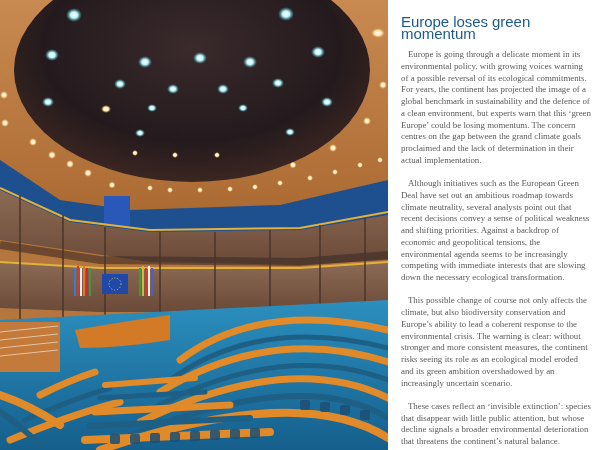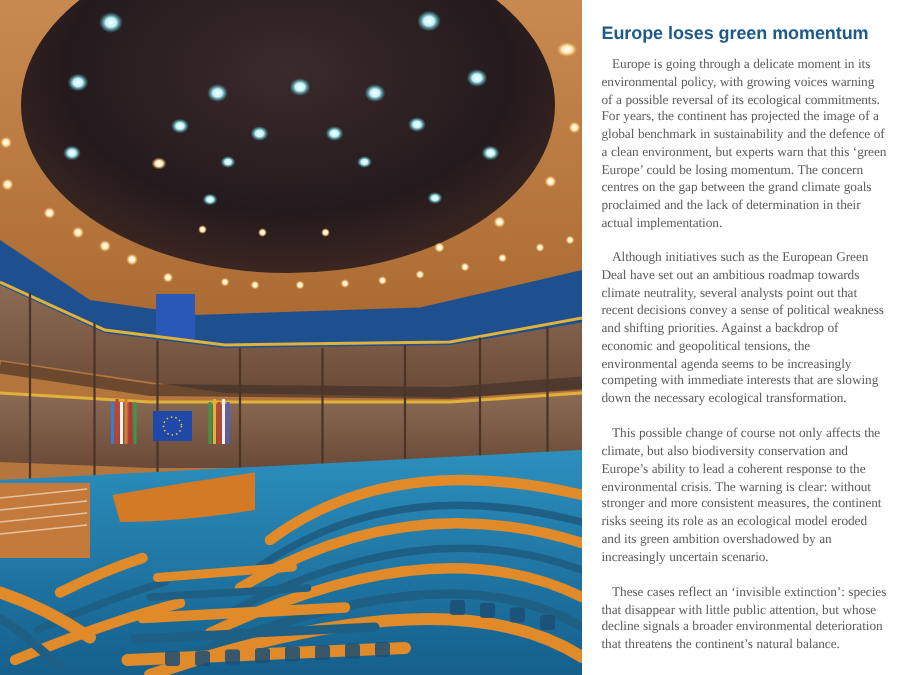--- a/index.html
+++ b/index.html
@@ -1,20 +1,20 @@
 <!DOCTYPE html>
 <html><head>
 <meta charset="utf-8">
 <style>
   html, body { margin:0; padding:0; }
   body { width:600px; height:450px; overflow:hidden; background:#ffffff; position:relative; font-family:"Liberation Sans", sans-serif; }
   .photo { position:absolute; left:0; top:0; width:388px; height:450px; overflow:hidden; background:#b5763d; }
   .photo svg { display:block; width:388px; height:450px; }
   .text-col { position:absolute; left:401px; top:16px; width:190px; }
-  .title { font-family:"Liberation Sans", sans-serif; font-weight:bold; font-size:12px; color:#1d5a8a; margin:0 0 9px 0; line-height:12px; letter-spacing:-0.05px; }
+  .title { font-family:"Liberation Sans", sans-serif; font-weight:normal; font-size:15px; color:#1d5a8a; margin:0 0 9px 0; line-height:12px; letter-spacing:-0.05px; }
   .para { font-family:Liberation Serif, serif; font-size:8.9px; line-height:11.75px; color:#5c5c5c; margin:0 0 11.5px 0; text-indent:7px; text-align:left; letter-spacing:-0.05px; word-spacing:0.2px; }
 </style>
 </head>
 <body>
 
 <div class="photo">
   <svg viewBox="0 0 388 450" xmlns="http://www.w3.org/2000/svg">
     <defs>
       <radialGradient id="ceil" cx="50%" cy="40%" r="60%">
         <stop offset="0%" stop-color="#3a2a2c"></stop>

